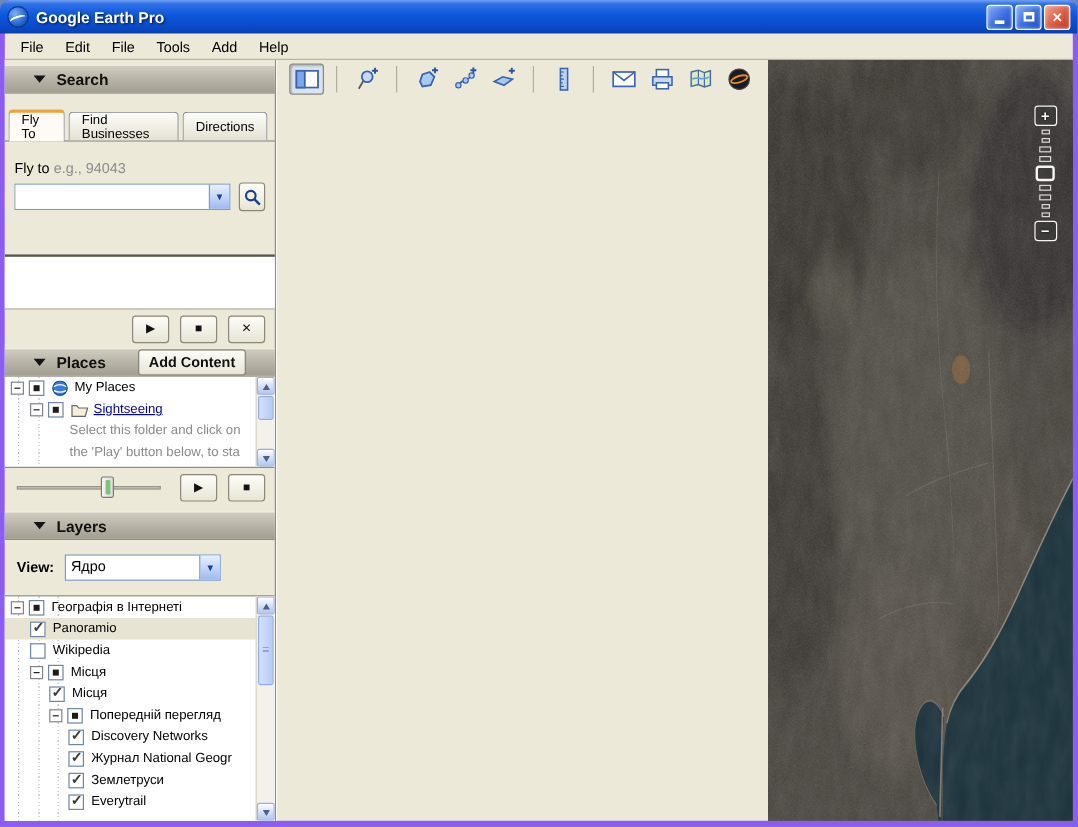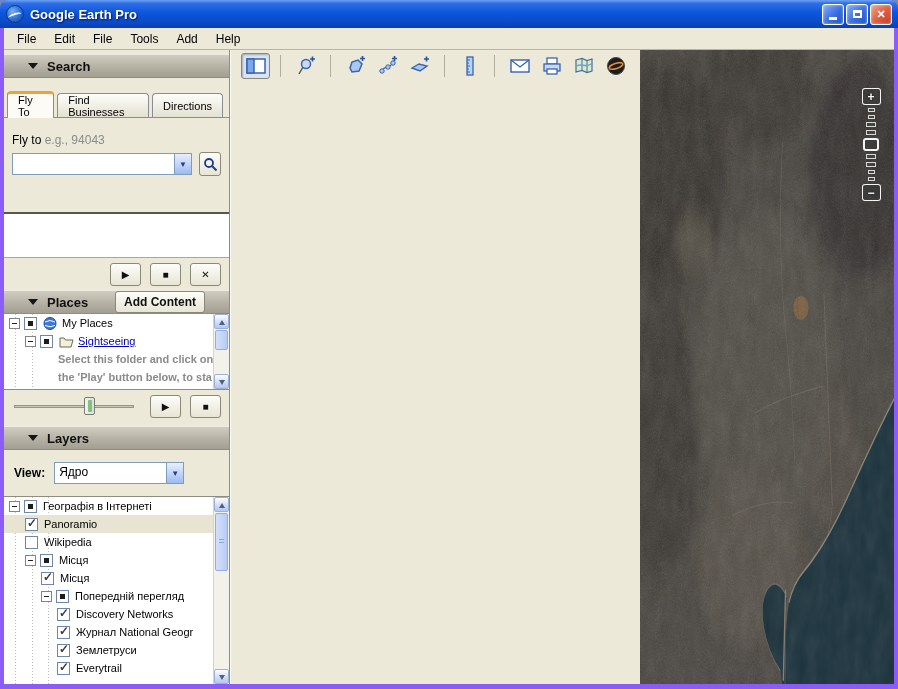--- a/index.html
+++ b/index.html
@@ -74,21 +74,21 @@
   .ptree{ height:76px; flex:none; background:#fff; position:relative; overflow:hidden; font-size:11px;
     border-bottom:1px solid #8f8c80;
     background-image:repeating-linear-gradient(180deg,#bbb 0 1px,transparent 1px 3px),repeating-linear-gradient(180deg,#bbb 0 1px,transparent 1px 3px);
     background-size:1px 100%,1px 100%; background-position:11px 0,28px 0; background-repeat:no-repeat;}
   .ltree{ flex:1; min-height:0; background:#fff; position:relative; overflow:hidden; font-size:11px; border-top:1px solid #8f8c80;
     background-image:repeating-linear-gradient(180deg,#bbb 0 1px,transparent 1px 3px),repeating-linear-gradient(180deg,#bbb 0 1px,transparent 1px 3px),repeating-linear-gradient(180deg,#bbb 0 1px,transparent 1px 3px);
     background-size:1px 100%,1px 100%,1px 100%; background-position:11px 0,28px 0,44px 0; background-repeat:no-repeat;}
   .trow{ height:18px; display:flex; align-items:center; white-space:nowrap; padding-right:18px;}
   .trow.hl{ background:#e7e4d3; }
   .i0{ padding-left:5px;} .i1{ padding-left:21px;} .i2{ padding-left:37px;} .i3{ padding-left:53px;}
-  .idesc{ padding-left:54px; color:#8a8a8a;font-weight:bold; }
+  .idesc{ padding-left:54px; color:#8a8a8a; }
   .expbox{ width:11px; height:11px; border:1px solid #84828a; background:#fff; flex:none; margin-right:4px;
     display:flex; align-items:center; justify-content:center;}
   .expbox::after{ content:""; width:5px; height:1px; background:#222;}
   .cb{ width:13px; height:13px; border:1px solid #6f86a5; background:#fff; flex:none; margin-right:6px; position:relative;}
   .cb.partial::after{ content:""; position:absolute; left:3px; top:3px; width:5px; height:5px; background:#1c1c1c;}
   .cb.checked::after{ content:"✓"; position:absolute; left:1px; top:-3px; font-size:12px; font-weight:bold; color:#3c3c3c;}
   .link{ color:#0000bb; text-decoration:underline; }
   .node-ico{ width:15px; height:13px; flex:none; margin-right:4px; }
 
   

